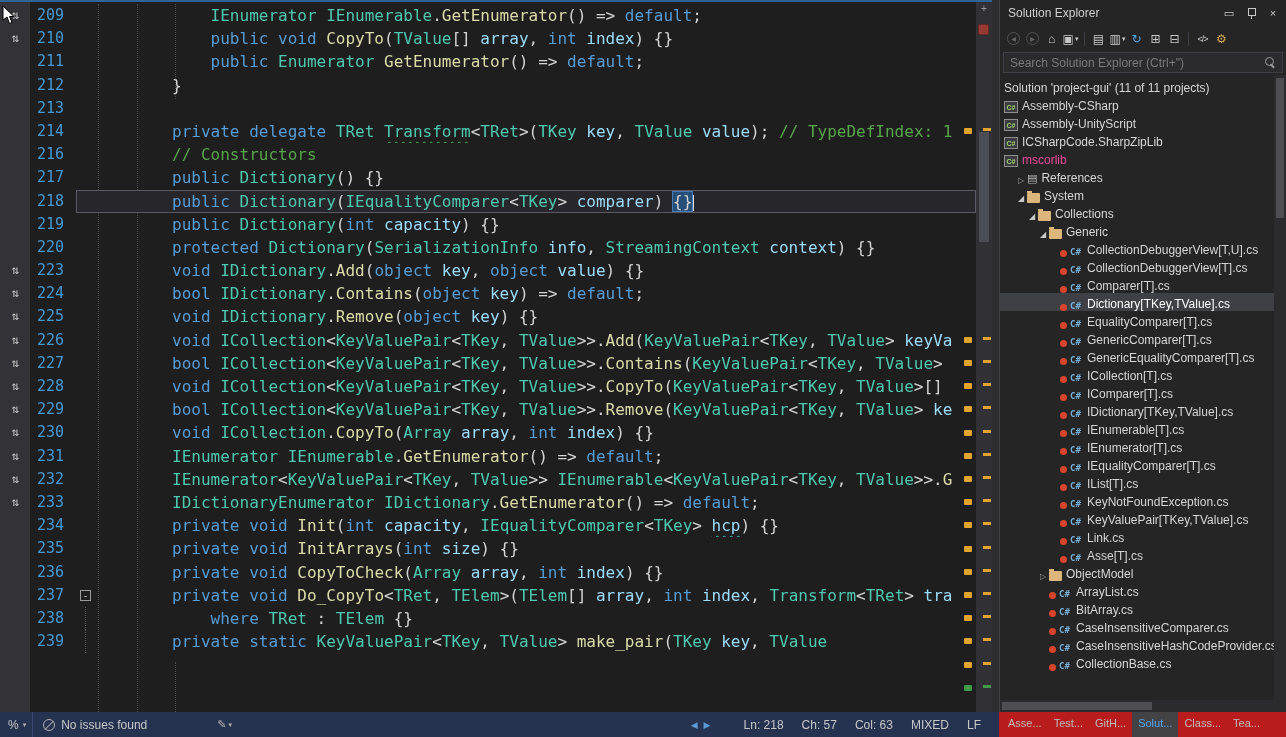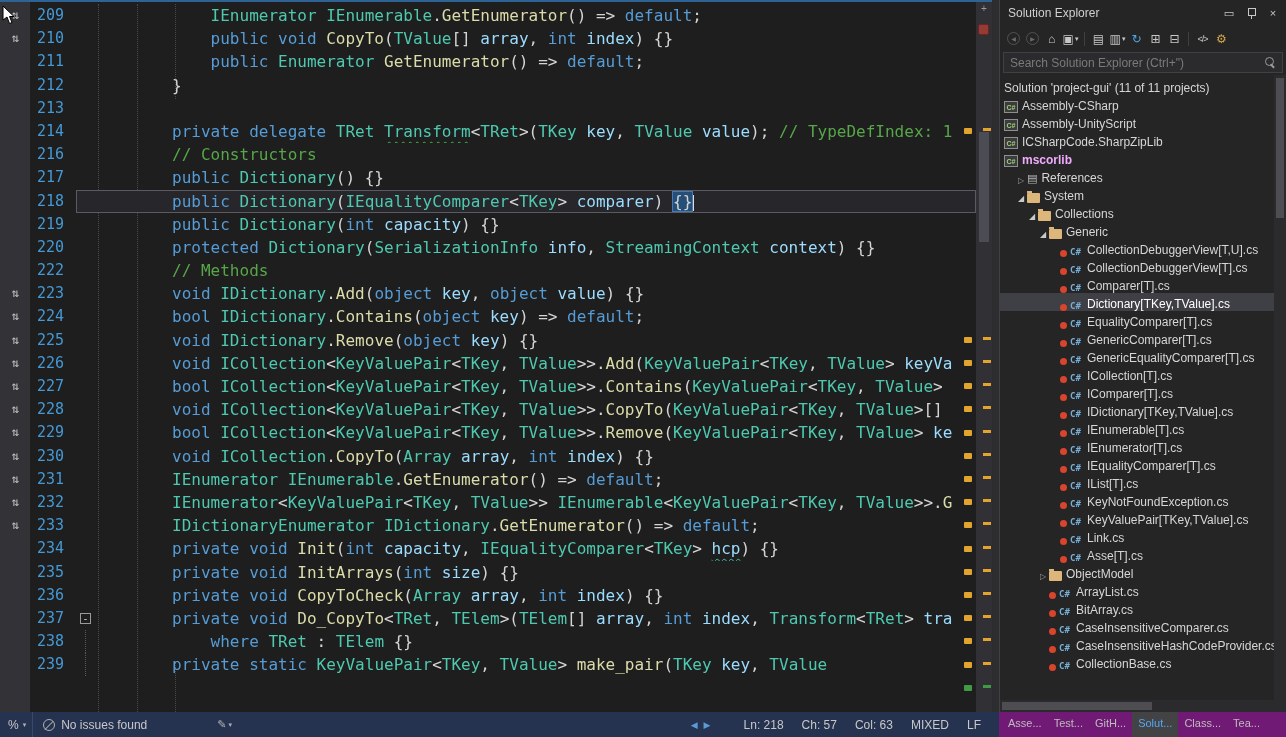--- a/index.html
+++ b/index.html
@@ -77,42 +77,42 @@
   .trow.tsel { background:var(--tree-selection,#3f3f46); color:#ffffff; }
   .exp { width:12px; flex:none; font-size:8px; color:#c9c9c9; text-align:center; }
   .exp.col { color:#9a9a9a; }
   .expsp { width:12px; flex:none; }
   .fdot { width:7px; height:7px; border-radius:50%; background:var(--file-badge-red,#d9442c); flex:none; margin-right:3px; }
   .csic { font-size:9px; font-weight:bold; color:#76b0d8; flex:none; width:15px; margin-right:2px; font-family:"DejaVu Sans Mono",monospace; }
   .fold-ic { width:13px; height:10px; background:var(--folder-yellow,#dcb67a); border-radius:1px; position:relative; flex:none; margin:1px 4px 0 0; }
   .fold-ic::before { content:""; position:absolute; top:-2px; left:0; width:5px; height:2px; background:var(--folder-yellow,#dcb67a); }
   .proj-ic { width:14px; height:12px; border:1px solid #8f8f8f; background:#3c3c40; font-size:7px; font-weight:bold; color:#9fd46f; display:inline-flex; align-items:center; justify-content:center; flex:none; margin-right:4px; }
   .refic { font-size:11px; color:#b8b8b8; flex:none; margin-right:4px; }
-  .tlab.b { font-weight:bold; color:#f0abfc; }
+  .tlab.b { font-weight:normal; color:#ec4899; }
   .sevscroll { position:absolute; right:0; top:0; bottom:12px; width:12px; background:#2b2b2e; }
   .sevthumb { position:absolute; left:2px; top:3px; width:8px; height:140px; background:#4d4d52; }
   .sehscroll { position:absolute; left:0; right:12px; bottom:0; height:12px; background:#2b2b2e; }
   .sehthumb { position:absolute; left:2px; top:2px; width:150px; height:8px; background:#4d4d52; }
   .secorner { position:absolute; right:0; bottom:0; width:12px; height:12px; background:#2b2b2e; }
 
   
   .bottom { height:25px; display:flex; flex:none; }
   .statusbar { width:999px; flex:none; background:var(--status-bar-background,#253250); display:flex; align-items:center; color:#c8c8c8; font-size:12px; }
   .zoom { display:flex; align-items:center; padding:0 6px 0 8px; gap:4px; }
   .zcaret { font-size:7px; color:#b0b0b0; }
   .ssep { width:1px; height:25px; background:#39496e; margin-right:10px; }
   .noiss-wrap { display:flex; align-items:center; gap:6px; }
   .noiss { width:12px; height:12px; border:1px solid #b0b0b0; border-radius:50%; position:relative; display:inline-block; }
   .noiss::after { content:""; position:absolute; left:-1px; top:5px; width:12px; height:1px; background:#b0b0b0; transform:rotate(-45deg); }
   .pen { margin-left:70px; font-size:11px; color:#b0b0b0; display:flex; align-items:center; gap:2px; }
   .spacer { flex:1; }
   .navarr { font-size:9px; color:#5b9bd5; margin:0 3px; }
   .sgap { width:30px; }
   .sitem { margin-right:18px; }
-  .tabstrip { flex:1; background:#701a75; display:flex; align-items:stretch; padding-left:3px; }
+  .tabstrip { flex:1; background:#b91c1c; display:flex; align-items:stretch; padding-left:3px; }
   .ttab { padding:5px 6px 0 6px; font-size:11px; color:#bdbdbd; }
   .ttab.act { background:#434346; color:#55a8f0; }
 </style>
 </head>
 <body>
 
 <div class="app">
   <div class="main">
 
     <div class="editor">
@@ -201,28 +201,20 @@
               <div class="outl"></div>
               <div class="code"><span class="o">        </span><span class="k">public</span><span class="o"> </span><span class="t">Dictionary</span><span class="o">(</span><span class="k">int</span><span class="o"> </span><span class="p">capacity</span><span class="o">) {}</span></div>
             </div>
           </div>
           <div class="crow">
             <div class="gcell"></div>
             <div class="lnum">220</div>
             <div class="cw">
               <div class="outl"></div>
               <div class="code"><span class="o">        </span><span class="k">protected</span><span class="o"> </span><span class="t">Dictionary</span><span class="o">(</span><span class="t">SerializationInfo</span><span class="o"> </span><span class="p">info</span><span class="o">, </span><span class="t">StreamingContext</span><span class="o"> </span><span class="p">context</span><span class="o">) {}</span></div>
-            </div>
-          </div>
-          <div class="crow">
-            <div class="gcell"></div>
-            <div class="lnum">222</div>
-            <div class="cw">
-              <div class="outl"></div>
-              <div class="code"><span class="o">        </span><span class="c">// Methods</span></div>
             </div>
           </div>
           <div class="crow">
             <div class="gcell">⇅</div>
             <div class="lnum">223</div>
             <div class="cw">
               <div class="outl"></div>
               <div class="code"><span class="o">        </span><span class="k">void</span><span class="o"> </span><span class="t">IDictionary</span><span class="o">.</span><span class="m">Add</span><span class="o">(</span><span class="k">object</span><span class="o"> </span><span class="p">key</span><span class="o">, </span><span class="k">object</span><span class="o"> </span><span class="p">value</span><span class="o">) {}</span></div>
             </div>
           </div>

